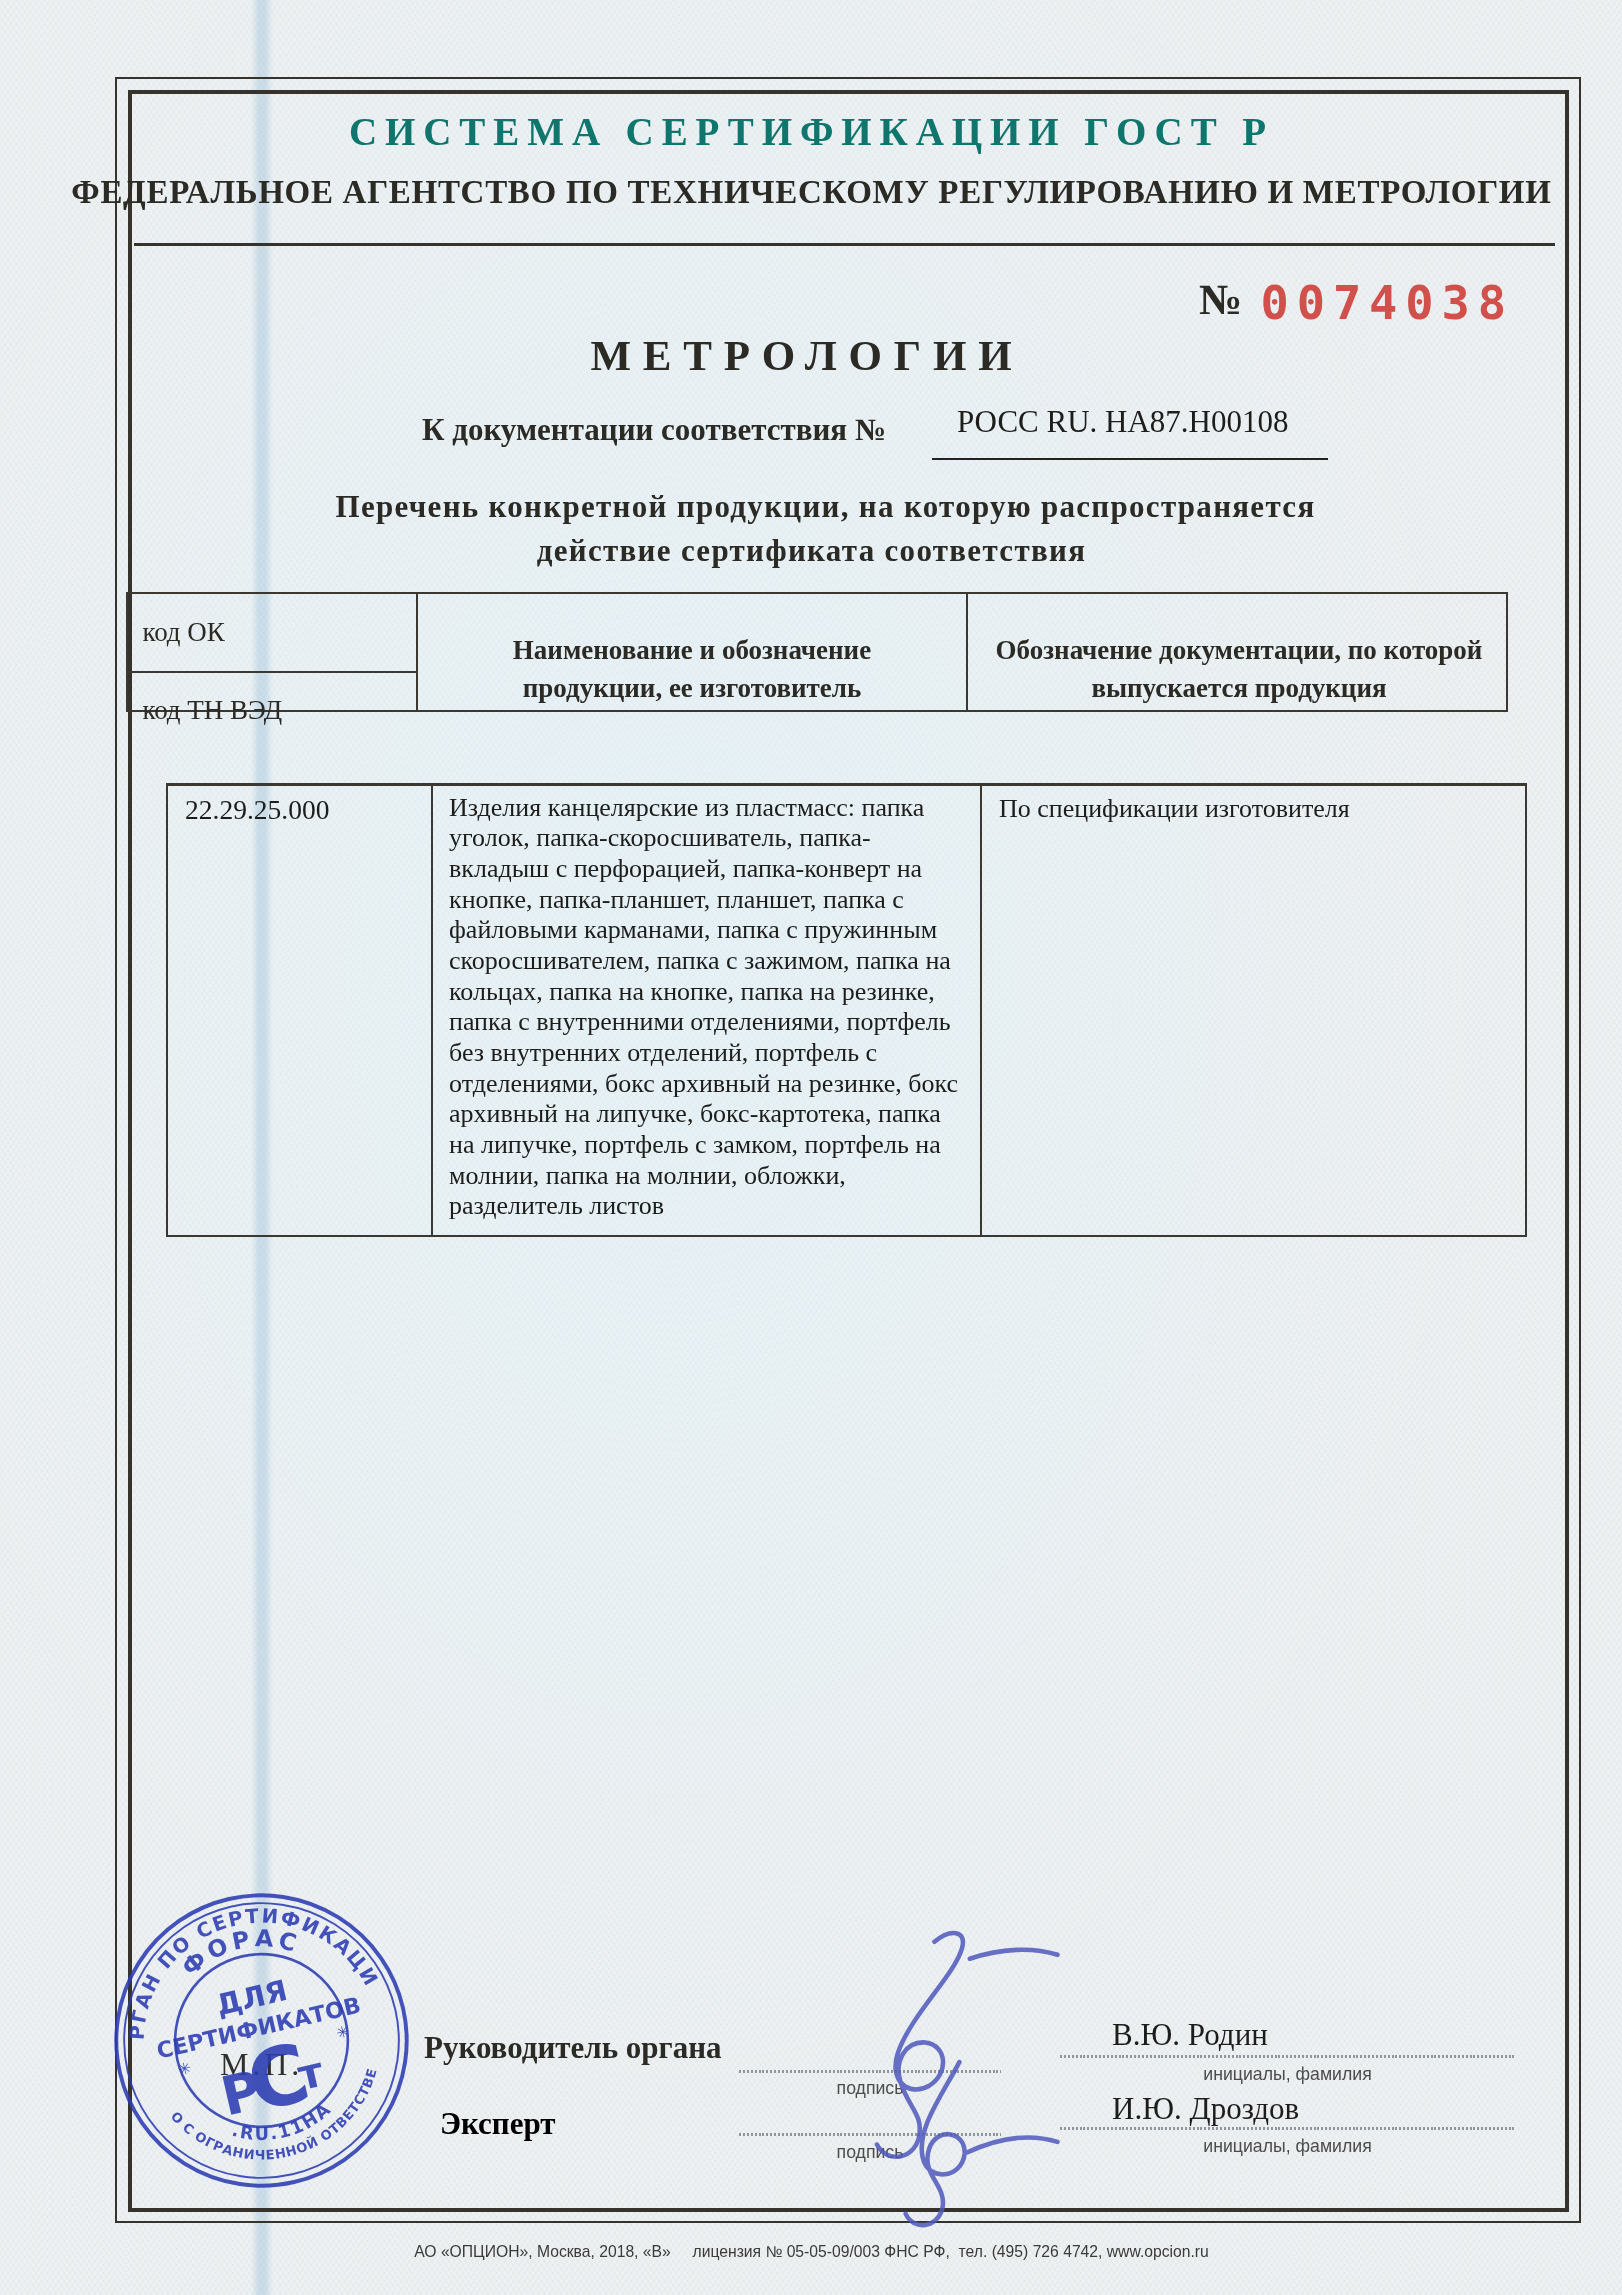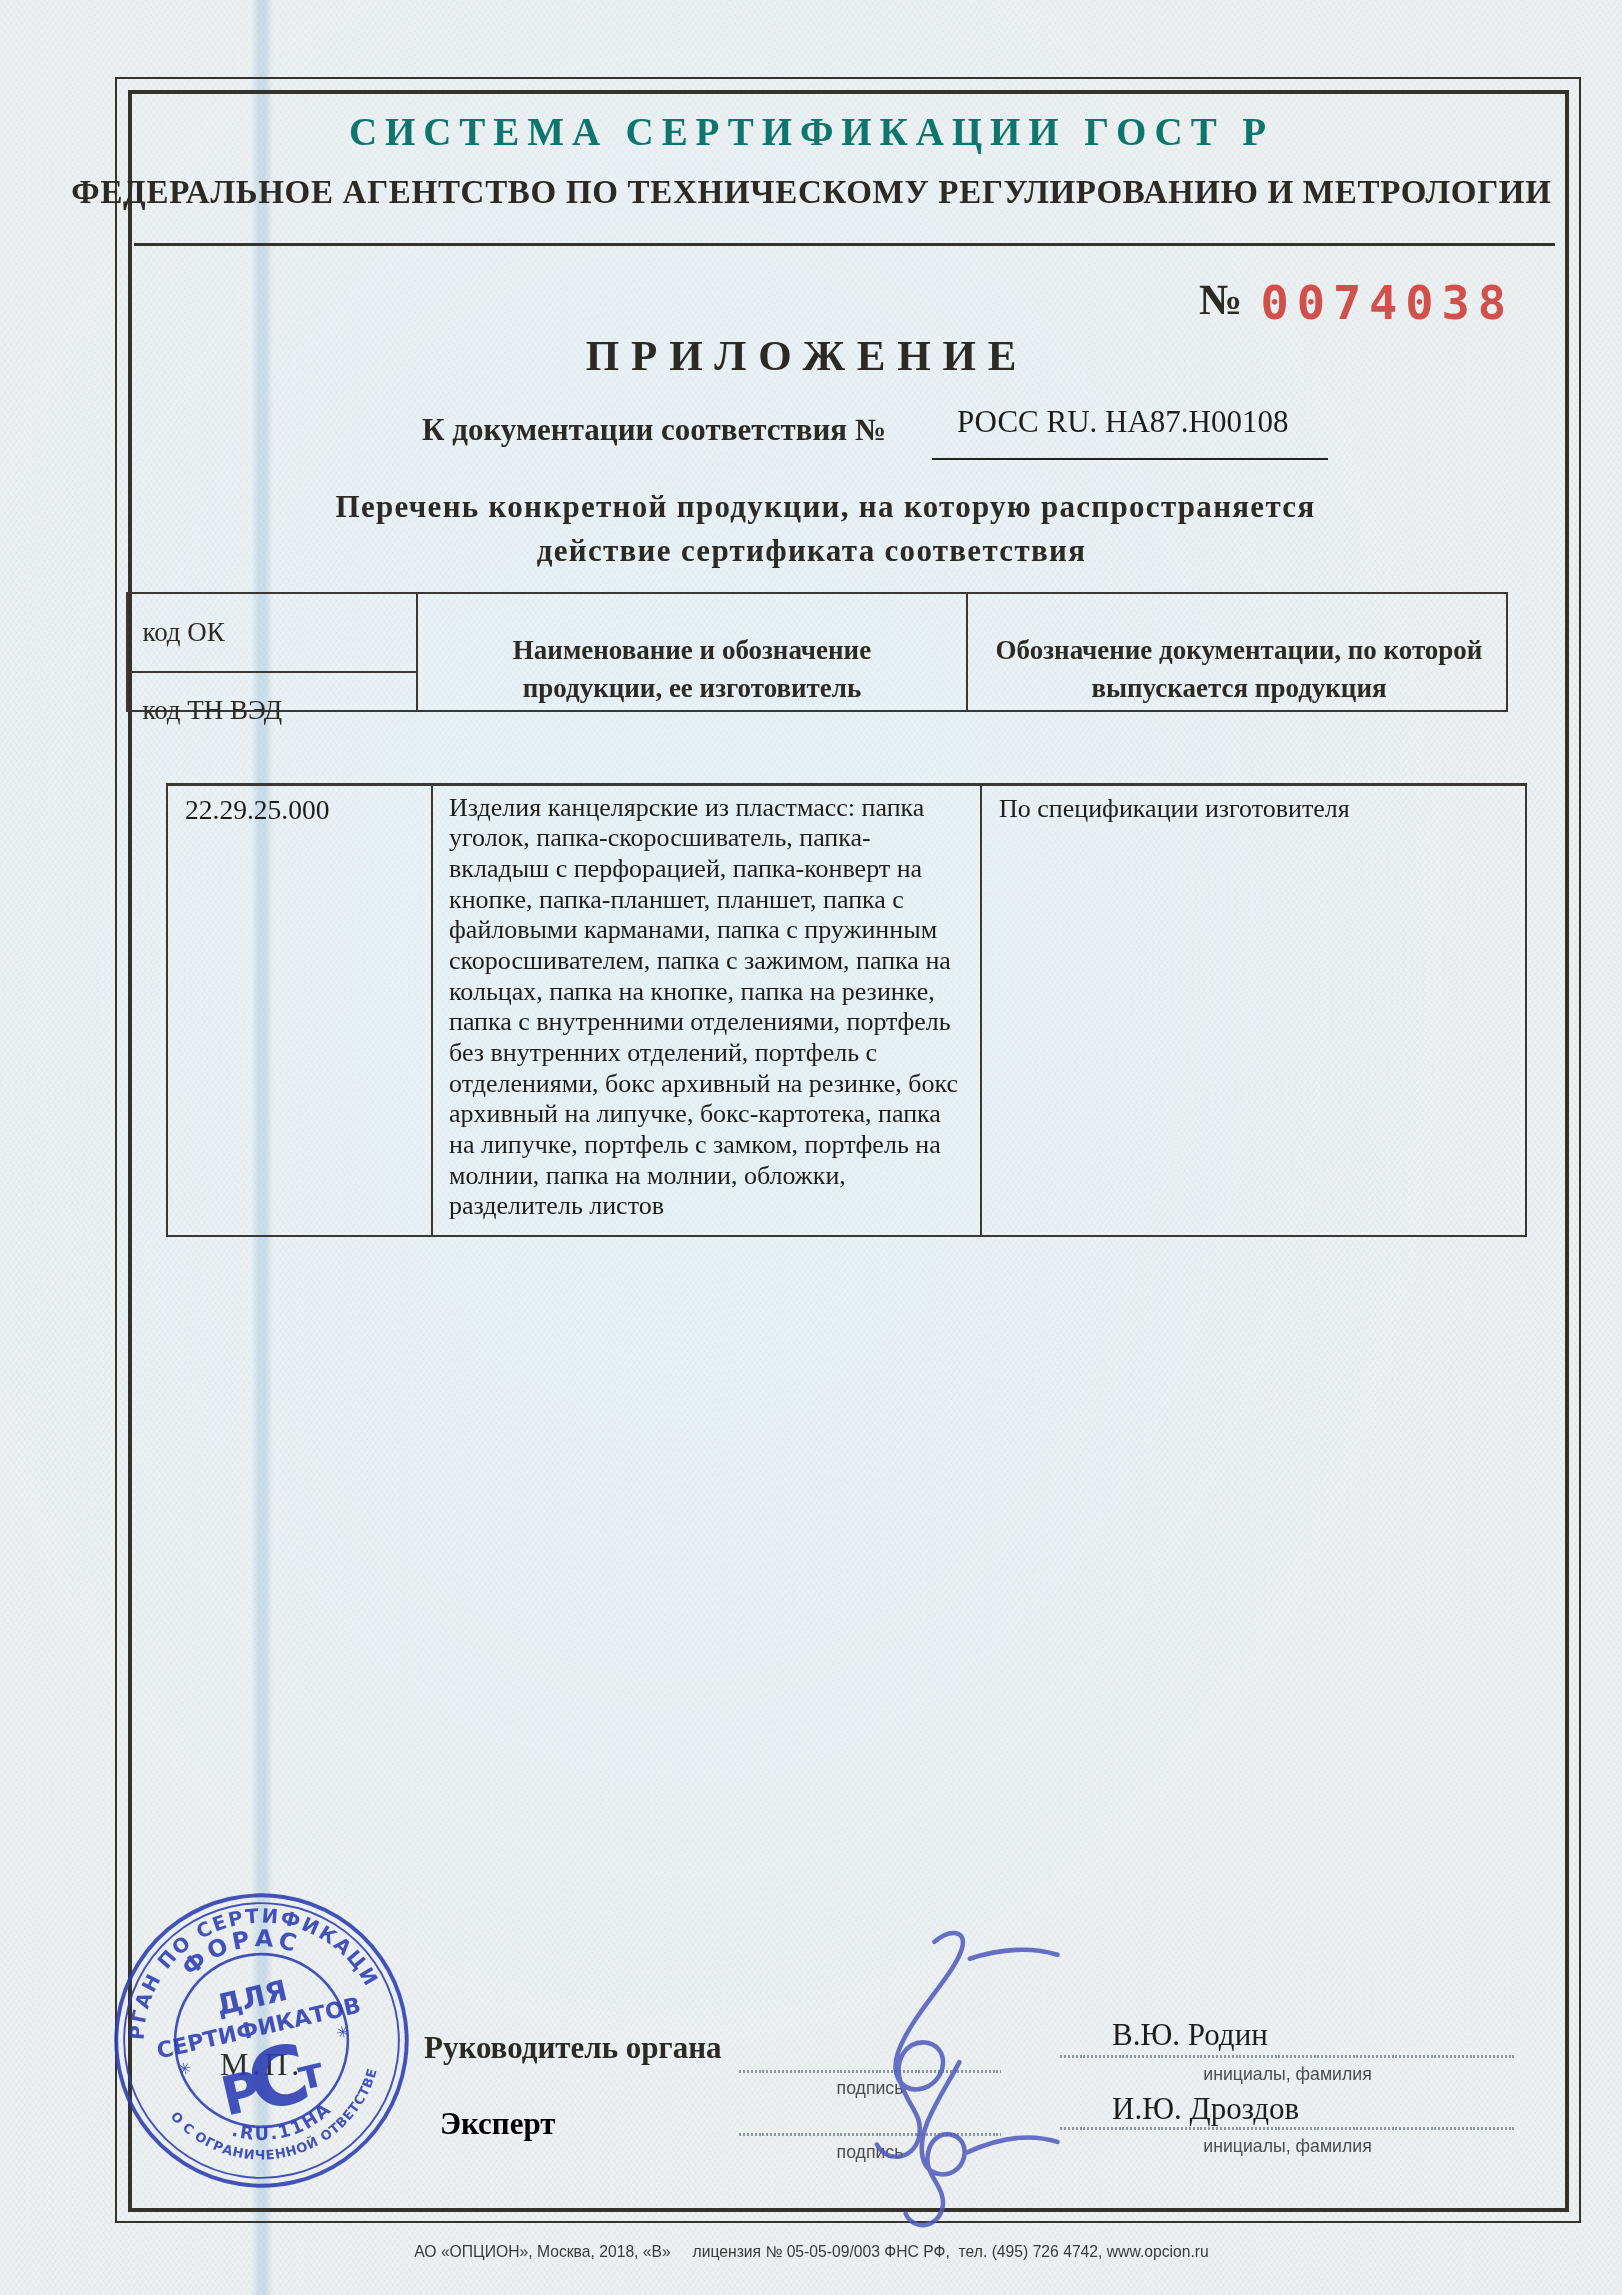--- a/index.html
+++ b/index.html
@@ -103,21 +103,21 @@
 <div class="abs border-inner"></div>
 <div class="abs header-rule"></div>
 
 <div class="abs doc-title">СИСТЕМА  СЕРТИФИКАЦИИ  ГОСТ  Р</div>
 <div class="abs doc-subtitle">ФЕДЕРАЛЬНОЕ АГЕНТСТВО ПО ТЕХНИЧЕСКОМУ РЕГУЛИРОВАНИЮ И МЕТРОЛОГИИ</div>
 
 <div class="abs number-block">
   <span class="number-symbol">№</span><span class="number-value">0074038</span>
 </div>
 
-<div class="abs appendix-title">ПРИЛОЖЕНИЕ</div>
+<div class="abs appendix-title">МЕТРОЛОГИИ</div>
 
 <div class="abs cert-label">К документации соответствия №</div>
 <div class="abs cert-value">РОСС RU. НА87.Н00108</div>
 <div class="abs cert-underline"></div>
 
 <div class="abs purpose-1">Перечень конкретной продукции,  на которую распространяется</div>
 <div class="abs purpose-2">действие сертификата соответствия</div>
 
 <div class="abs hdr-table">
   <div class="abs hdr-v1"></div>

